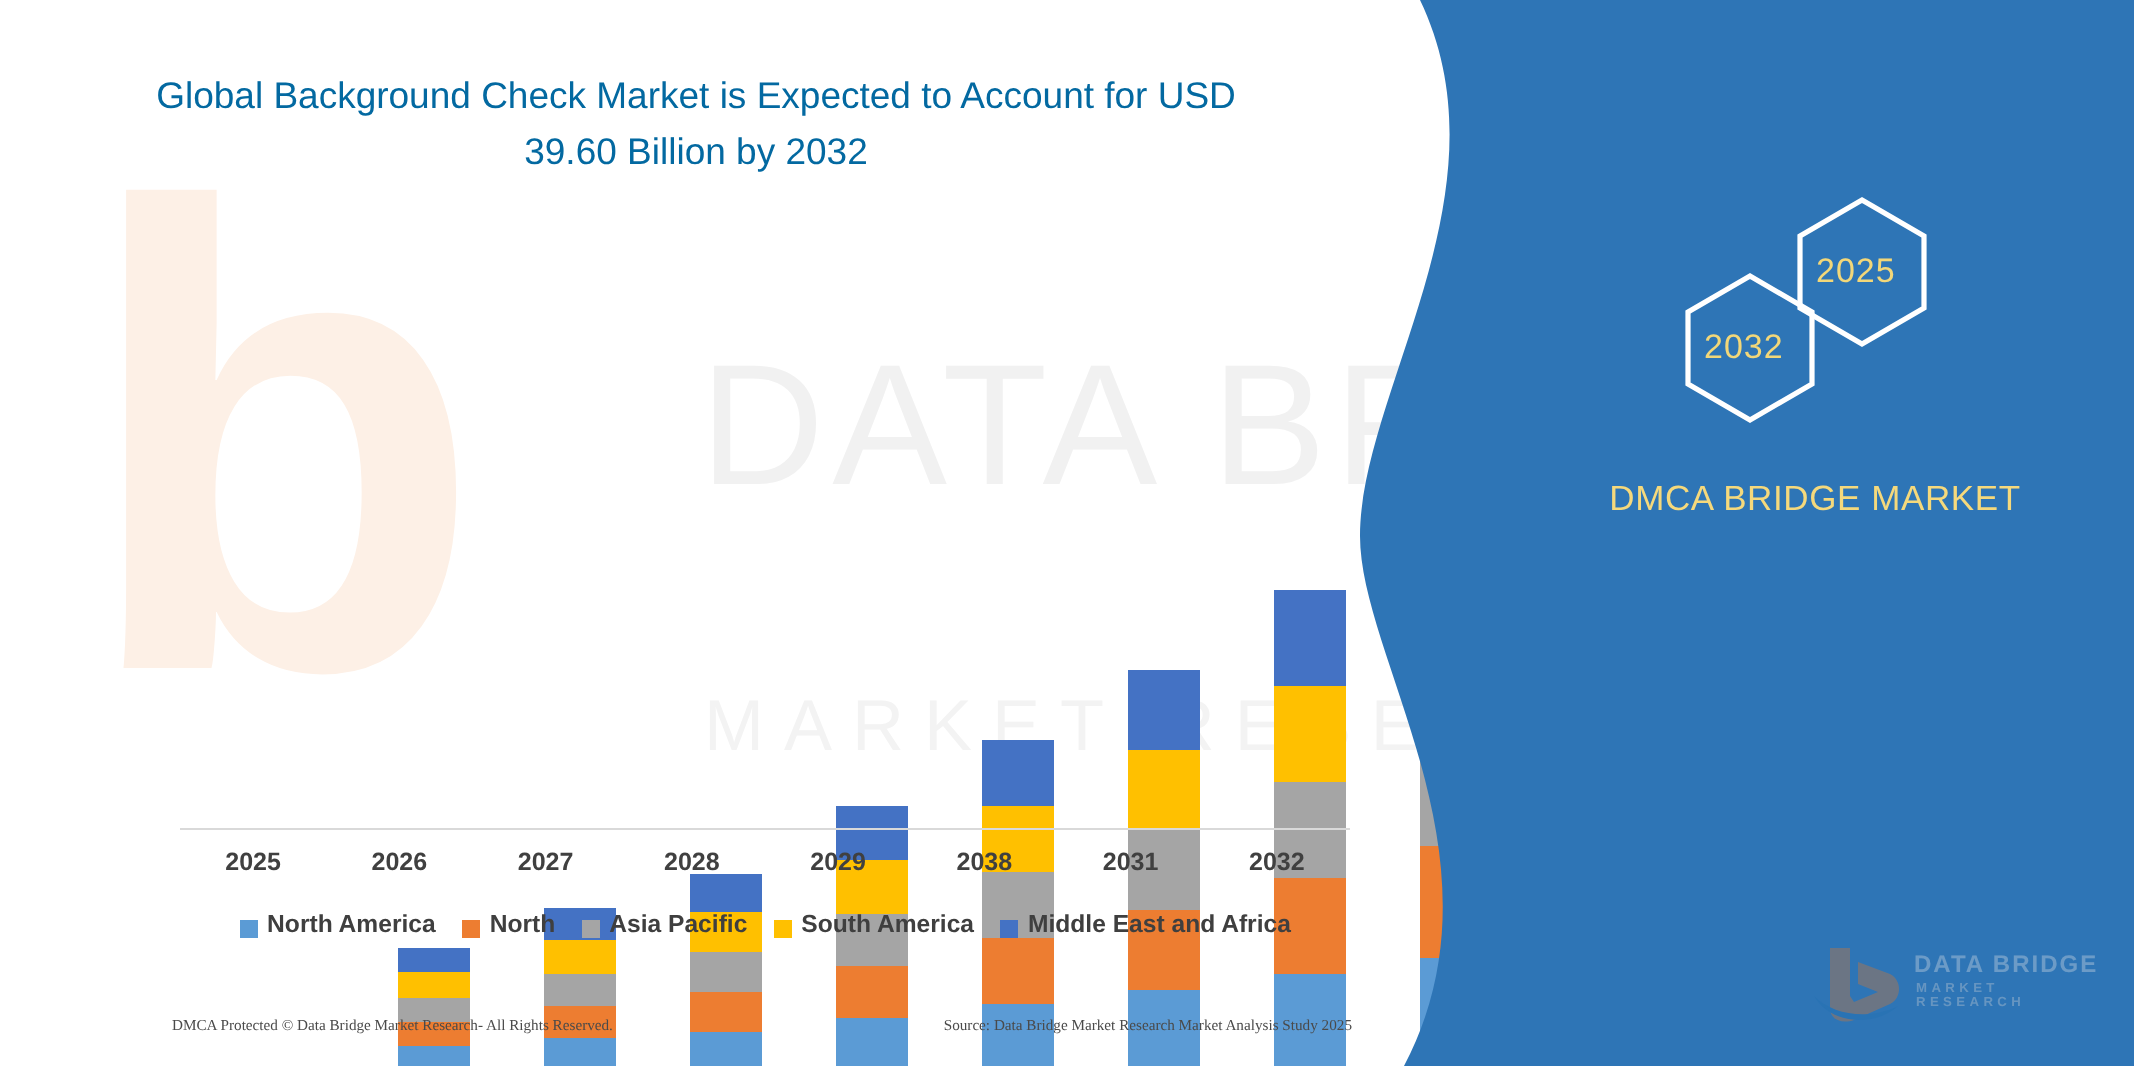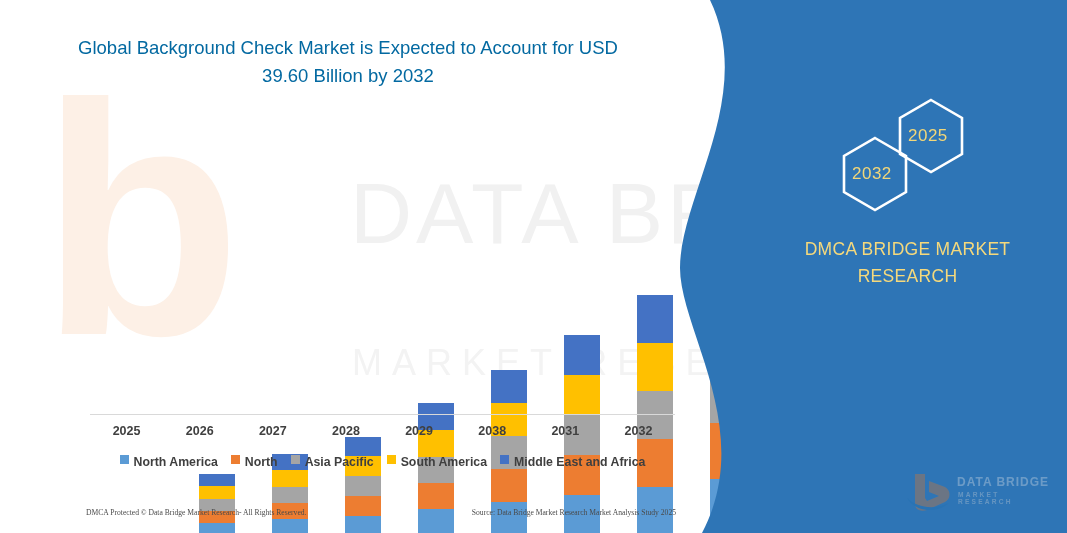--- a/index.html
+++ b/index.html
@@ -47,21 +47,21 @@
   .seg{width:100%;}
 
   .x-labels{position:absolute;left:90px;top:424px;width:585px;display:flex;}
   .x-labels > div{flex:1 1 0;text-align:center;font-size:12.5px;font-weight:700;color:#404040;}
 
   
   .legend{
     position:absolute;left:90px;top:455px;width:585px;
     display:flex;justify-content:center;align-items:center;gap:13px;
   }
-  .leg-item{display:flex;align-items:flex-start;gap:5px;}
+  .leg-item{display:flex;align-items:flex-end;gap:5px;}
   .leg-sw{width:9px;height:9px;display:inline-block;}
   .leg-tx{font-size:12.3px;font-weight:700;color:#3f3f3f;white-space:nowrap;}
 
   
   .footer{position:absolute;left:86px;top:508px;width:590px;display:flex;justify-content:space-between;}
   .footer span{font-size:7.6px;color:#4a4a4a;font-family:Liberation Serif, serif;white-space:nowrap;}
 
   
   .panel{position:absolute;left:660px;top:0;width:407px;height:533px;}
   .panel svg{position:absolute;left:0;top:0;}
@@ -221,21 +221,20 @@
 
     <svg class="hexes" viewBox="0 0 407 533">
       <polygon points="271,100 302,118 302,154 271,172 240,154 240,118" fill="none" stroke="#ffffff" stroke-width="2.6"></polygon>
       <polygon points="215,138 246,156 246,192 215,210 184,192 184,156" fill="none" stroke="#ffffff" stroke-width="2.6"></polygon>
     </svg>
     <div class="hex-label" style="left:248px;top:126px;">2025</div>
     <div class="hex-label" style="left:192px;top:164px;">2032</div>
 
     <div class="brand">
       <div>DMCA BRIDGE MARKET</div>
-      <div>RESEARCH</div>
     </div>
 
     <div class="logo">
       <svg width="48" height="44" viewBox="0 0 48 44">
         <path d="M10 4 L10 34 C10 40 16 42 22 40 L40 32 C46 29 46 20 40 17 L24 11 L24 22 L34 26 L22 31 L20 28 L20 4 Z" fill="#E87722"></path>
         <path d="M2 28 C12 38 30 40 44 33 C32 44 10 42 2 28 Z" fill="#1F6FB2"></path>
       </svg>
       <div class="logo-text">DATA BRIDGE</div>
       <div class="logo-sub">MARKET RESEARCH</div>
     </div>

